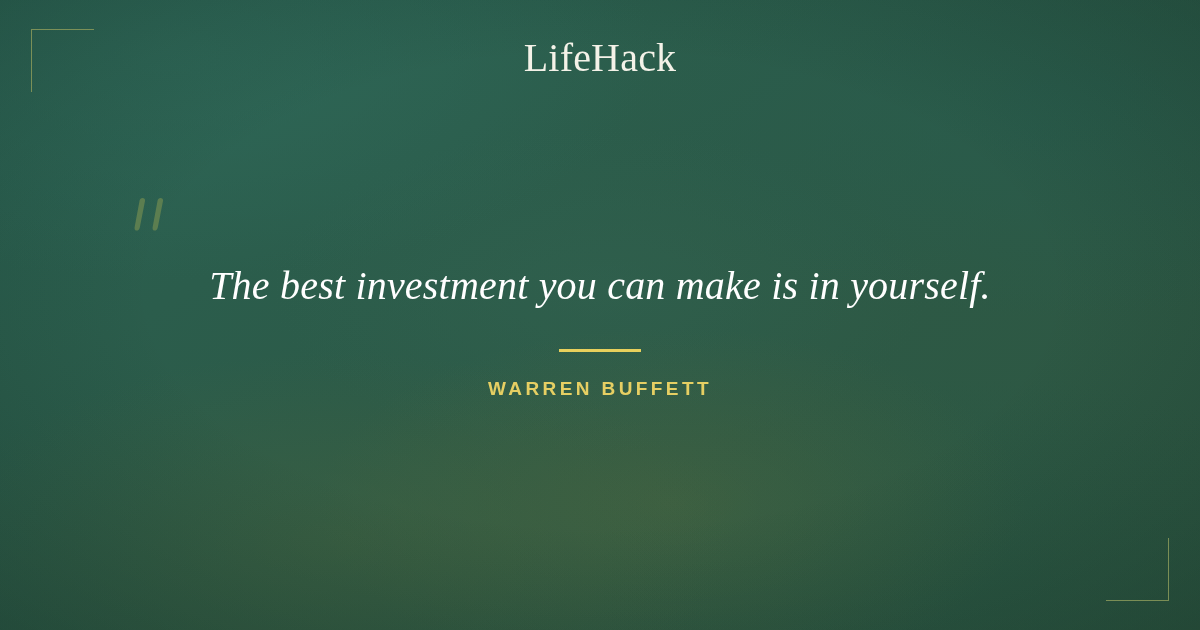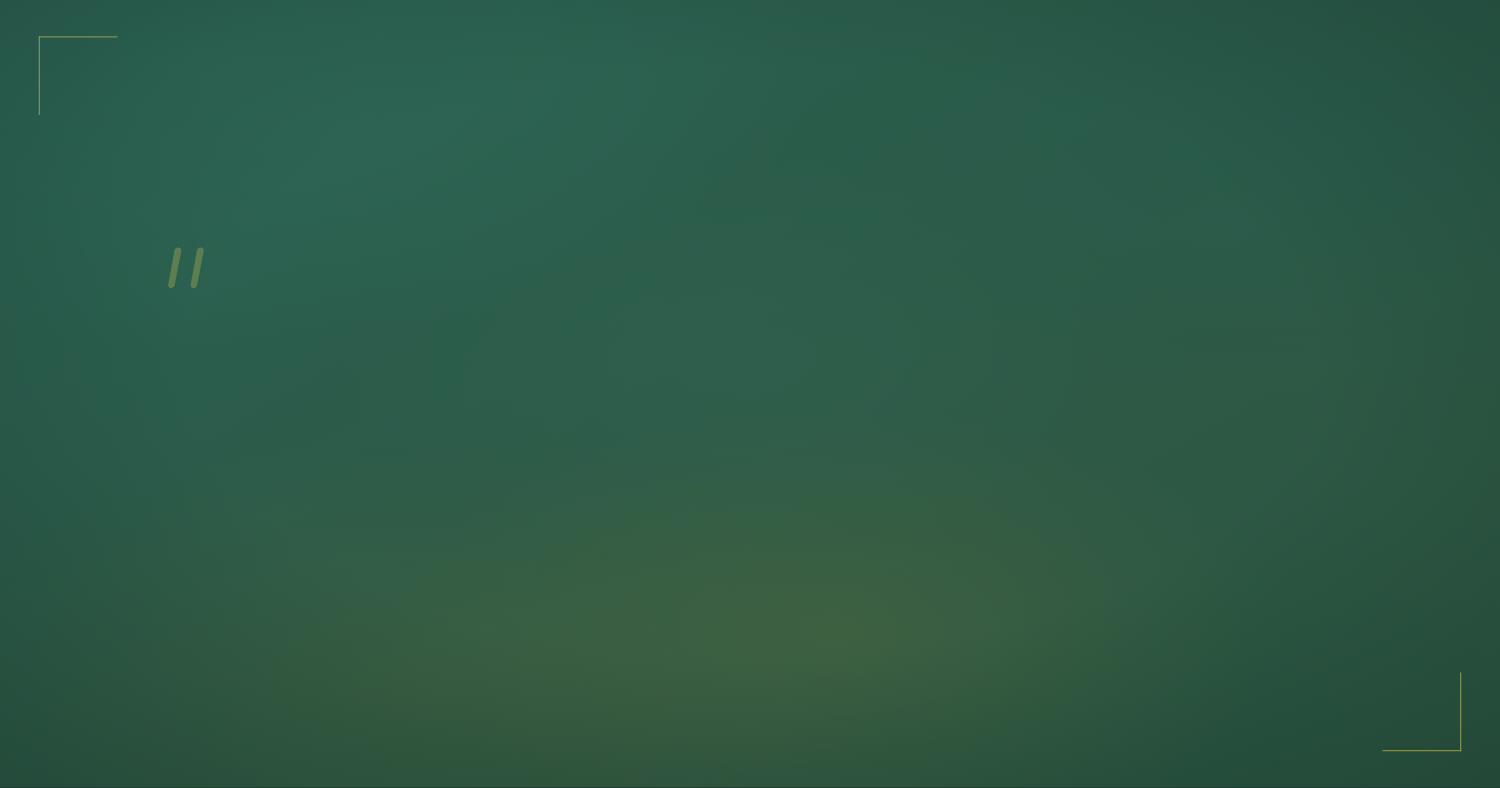--- a/index.html
+++ b/index.html
@@ -132,22 +132,28 @@
 
 <div id="card">
 
   <div class="bg-layer bg-base"></div>
   <div class="bg-layer bg-blobs"></div>
   <div class="bg-layer bg-vignette"></div>
 
   <div class="corner corner-tl"></div>
   <div class="corner corner-br"></div>
 
+  <div class="logo">LifeHack</div>
 
   <div class="quote-mark">
     <svg width="52" height="48" viewBox="0 0 52 48" xmlns="http://www.w3.org/2000/svg">
       <path d="M14.5 2 C16.2 2 17.4 3.2 17.0 5.0 L11.8 31.5 C11.4 33.4 10.2 34.6 8.8 34.6 C7.2 34.6 6.2 33.2 6.6 31.2 L11.6 4.4 C11.9 2.9 13.0 2 14.5 2 Z" fill="#5f8050" opacity="0.95"></path>
       <path d="M32.5 2 C34.2 2 35.4 3.2 35.0 5.0 L29.8 31.5 C29.4 33.4 28.2 34.6 26.8 34.6 C25.2 34.6 24.2 33.2 24.6 31.2 L29.6 4.4 C29.9 2.9 31.0 2 32.5 2 Z" fill="#5f8050" opacity="0.95"></path>
     </svg>
   </div>
 
+  <div class="quote-block">
+    <p class="quote-text">The best investment you can make is in yourself.</p>
+    <div class="divider"></div>
+    <div class="author">WARREN BUFFETT</div>
+  </div>
 
 </div>
 
 </body></html>

